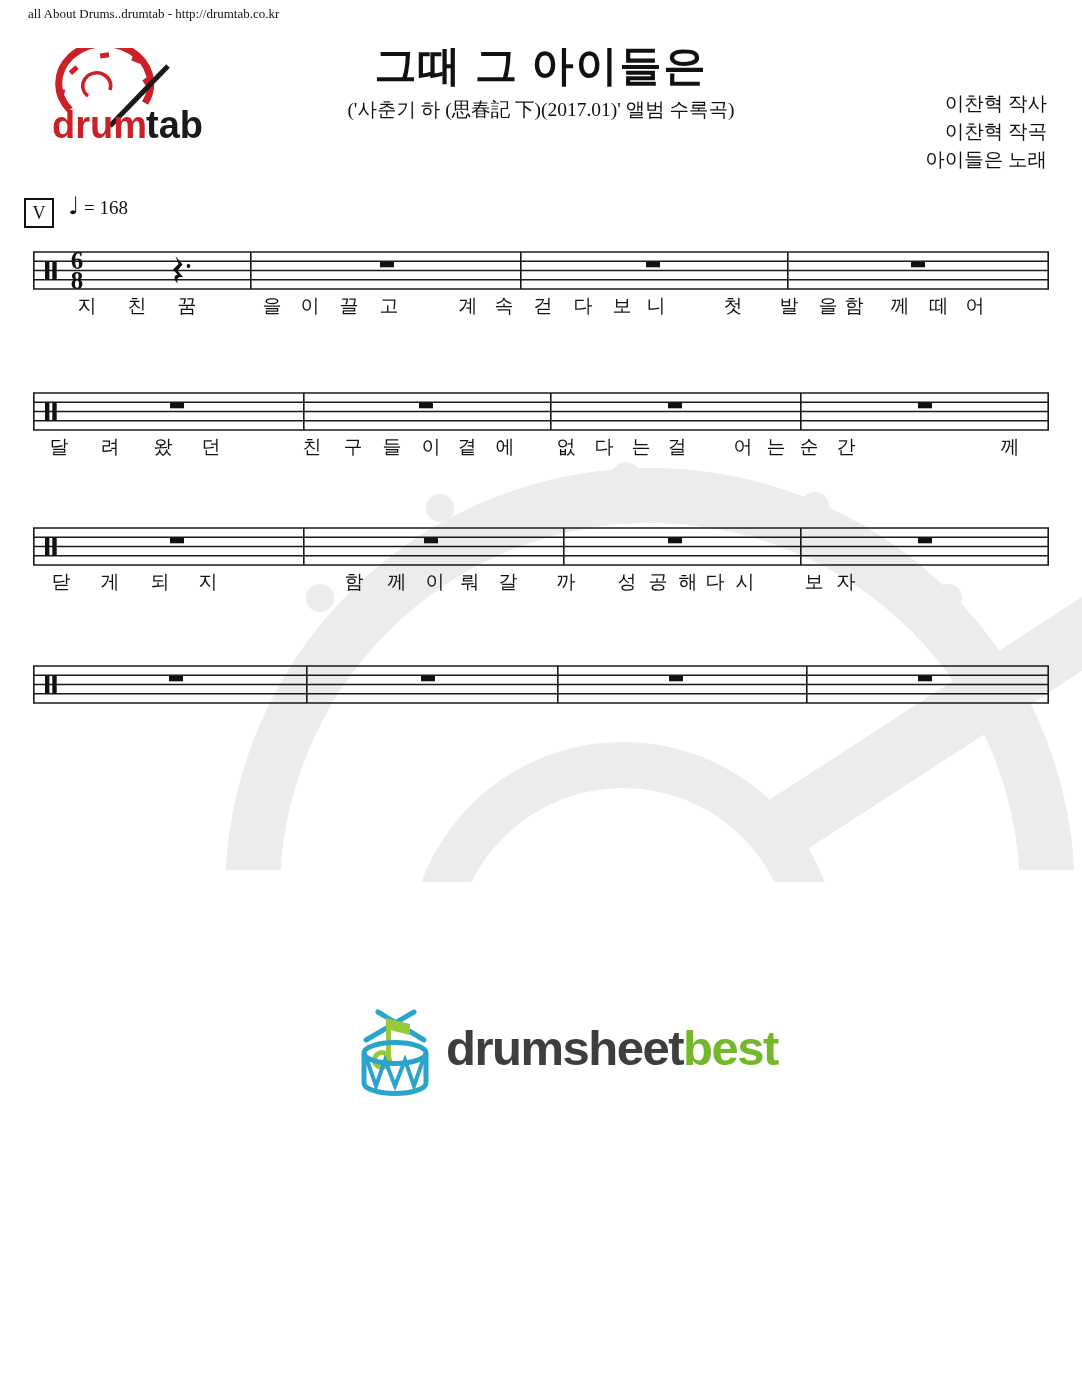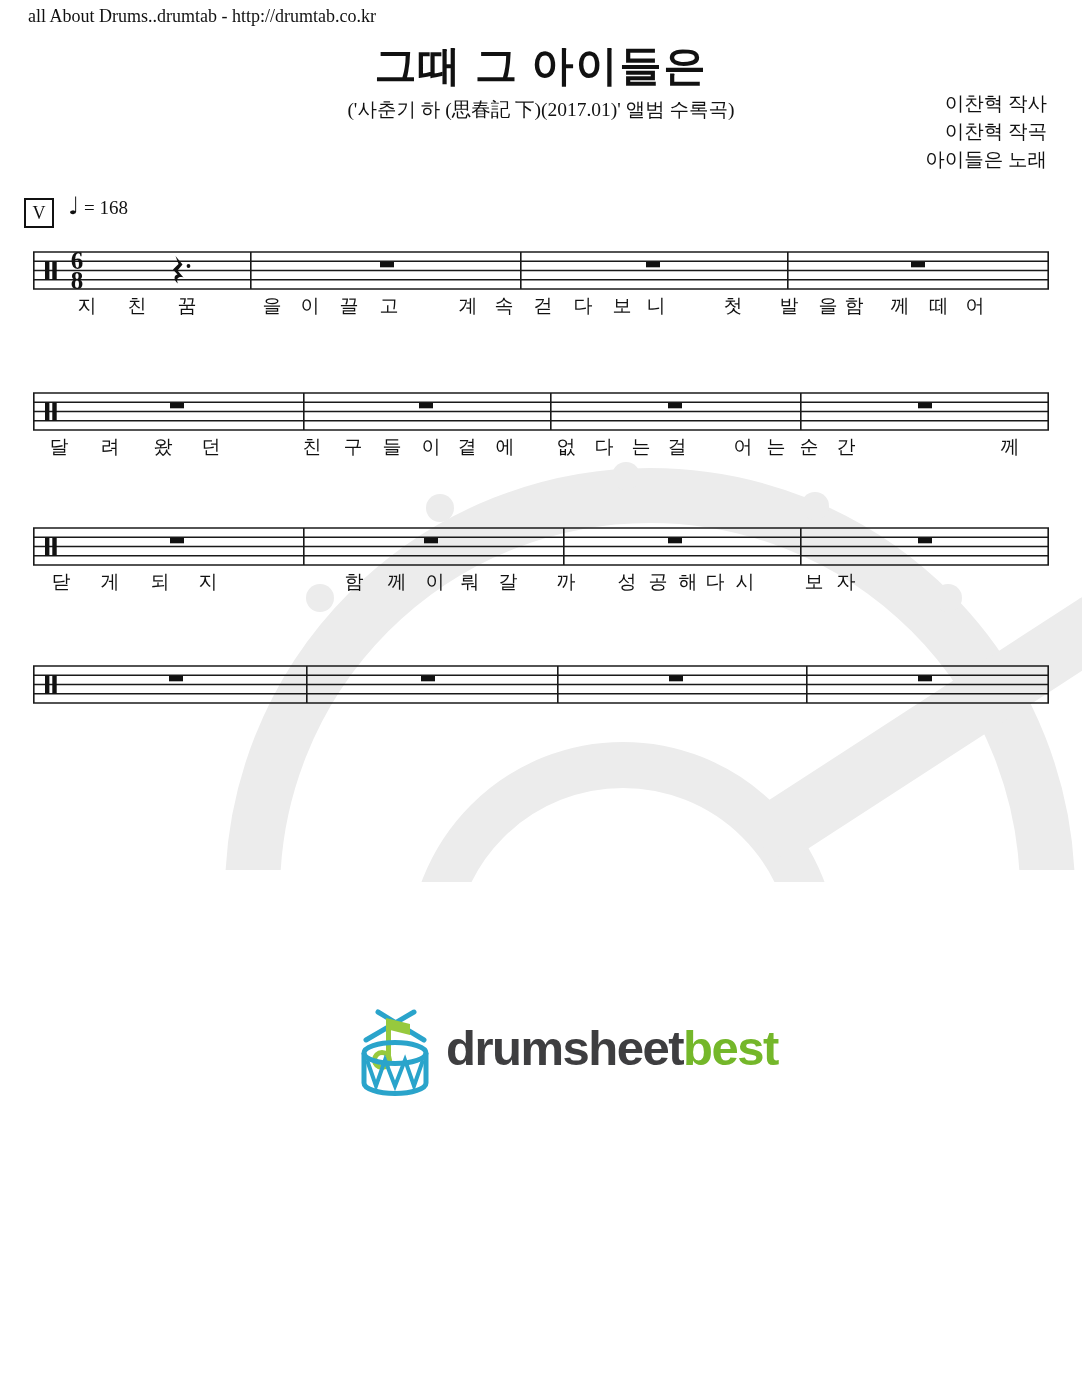--- a/index.html
+++ b/index.html
@@ -8,21 +8,21 @@
   
   .wm{position:absolute;inset:0;z-index:0;}
   .wm-bigwrap{position:absolute;left:225px;top:468px;width:862px;height:402px;overflow:hidden;}
   .wm-bigcircle{width:850px;height:850px;border-radius:50%;border:55px solid #ececec;box-sizing:border-box;}
   .wm-innerwrap{position:absolute;left:408px;top:742px;width:450px;height:140px;overflow:hidden;}
   .wm-innercircle{width:430px;height:430px;border-radius:50%;border:46px solid #ececec;box-sizing:border-box;}
   .wm-lug{position:absolute;width:28px;height:28px;border-radius:50%;background:#ececec;}
   .wm-stick{position:absolute;left:760px;top:812px;width:430px;height:62px;border-radius:31px;
             background:#ececec;transform:rotate(-33deg);transform-origin:left center;}
   
-  .site-line{position:absolute;left:28px;top:6px;font-size:18px;z-index:2;}
+  .site-line{position:absolute;left:28px;top:6px;font-size:13px;z-index:2;}
   .pub-logo{position:absolute;left:40px;top:48px;z-index:2;}
   .title{position:absolute;left:0;right:0;top:38px;text-align:center;font-size:42px;font-weight:600;
          letter-spacing:2px;z-index:2;}
   .subtitle{position:absolute;left:0;right:0;top:96px;text-align:center;font-size:19.5px;z-index:2;}
   .credits{position:absolute;right:35px;top:90px;text-align:right;font-size:19.5px;line-height:28px;z-index:2;}
   
   .tempo-row{position:absolute;left:24px;top:192px;height:34px;z-index:2;}
   .rehearsal-box{position:absolute;left:0;top:6px;width:26px;height:26px;border:2px solid #111;
                  text-align:center;font-size:18px;line-height:26px;}
   .tempo-text{position:absolute;left:44px;top:0;font-size:19px;white-space:nowrap;}
@@ -58,20 +58,36 @@
     <div class="wm-lug" style="left:612px;top:462px;"></div>
     <div class="wm-lug" style="left:426px;top:494px;"></div>
     <div class="wm-lug" style="left:801px;top:492px;"></div>
     <div class="wm-lug" style="left:306px;top:584px;"></div>
     <div class="wm-lug" style="left:934px;top:584px;"></div>
     <div class="wm-stick"></div>
   </div>
 
   <div class="site-line">all About Drums..drumtab - http://drumtab.co.kr</div>
 
+  <div class="pub-logo">
+    <svg width="190" height="96" viewBox="0 0 190 96">
+      <path d="M 30 62 A 46 40 0 1 1 105 55" fill="none" stroke="#cb2026" stroke-width="7"></path>
+      <g fill="#cb2026">
+        <rect x="29" y="20" width="9" height="5" transform="rotate(-42 33 22)"></rect>
+        <rect x="60" y="5" width="9" height="5" transform="rotate(-8 64 7)"></rect>
+        <rect x="92" y="9" width="9" height="5" transform="rotate(22 96 11)"></rect>
+        <rect x="17" y="44" width="9" height="5" transform="rotate(-70 21 46)"></rect>
+        <rect x="103" y="32" width="9" height="5" transform="rotate(55 107 34)"></rect>
+      </g>
+      <path d="M 48 48 A 14 13 0 1 1 70 42" fill="none" stroke="#cb2026" stroke-width="3.5"></path>
+      <line x1="70" y1="78" x2="128" y2="18" stroke="#1a1a1a" stroke-width="5"></line>
+      <text x="12" y="90" class="logo-word" font-size="38" fill="#cb2026">drum</text>
+      <text x="106" y="90" class="logo-word" font-size="38" fill="#1a1a1a">tab</text>
+    </svg>
+  </div>
 
   <div class="title">그때 그 아이들은</div>
   <div class="subtitle">('사춘기 하 (思春記 下)(2017.01)' 앨범 수록곡)</div>
   <div class="credits">
     <div>이찬혁 작사</div>
     <div>이찬혁 작곡</div>
     <div>아이들은 노래</div>
   </div>
 
   <div class="tempo-row">

